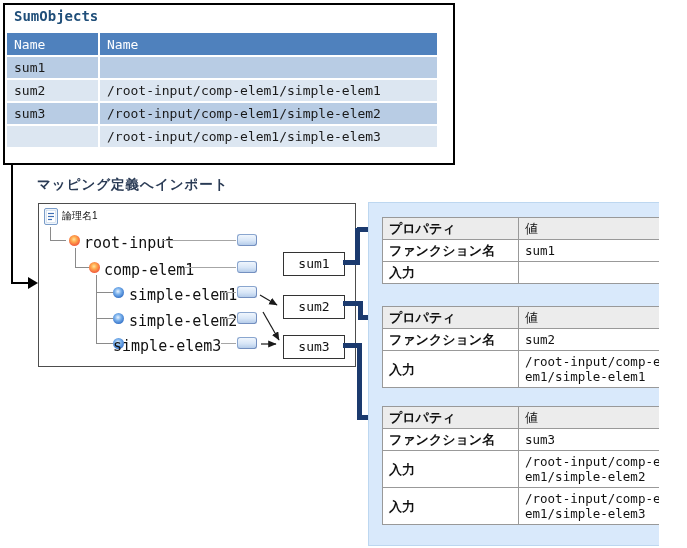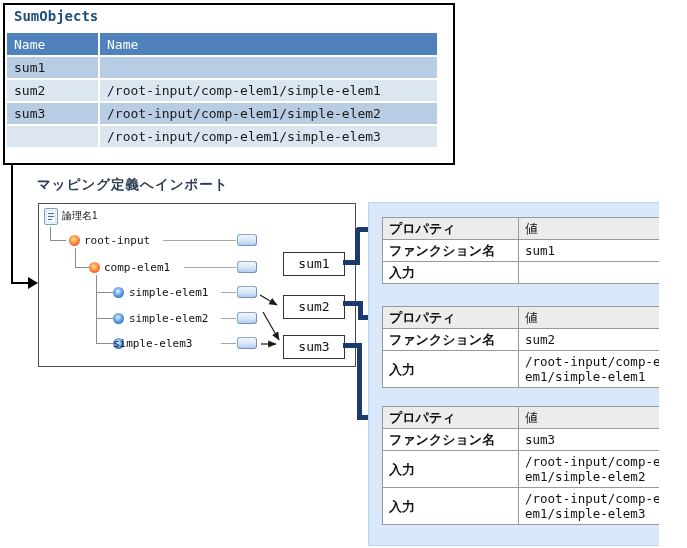--- a/index.html
+++ b/index.html
@@ -24,21 +24,21 @@
   .flow-line{background:#000;}
   .tri-right-black{width:0;height:0;border-top:6px solid transparent;border-bottom:6px solid transparent;border-left:10px solid #000;}
 
   
   .seclabel{font-size:13.5px;color:#2a3b55;letter-spacing:1px;font-weight:bold;}
 
   
   .treebox{left:38px;top:203px;width:316px;height:162px;border:1px solid #4d4d4d;background:#fff;}
   .treeline{background:#8a8a8a;}
   .wire{background:#a6a6a6;}
-  .node-label{font-size:11px;color:#111;white-space:nowrap;}
+  .node-label{font-size:15px;color:#111;white-space:nowrap;}
   .sphere{width:11px;height:11px;border-radius:50%;}
   .sphere.orange{background:radial-gradient(circle at 45% 40%, #ffe3a0 0%, #ffab4e 30%, #f4623e 68%, #f8a89c 100%);}
   .sphere.blue{background:radial-gradient(circle at 45% 40%, #eaf4ff 0%, #7ab1ec 35%, #2f6cc4 78%, #9cc1e8 100%);}
   .port{width:20px;height:12px;border:1px solid #8aa6cf;border-bottom-color:#7490c0;border-right-color:#7490c0;
         border-radius:3px;background:linear-gradient(180deg,#f0f6fd 0%,#d8e6f7 55%,#b6cdea 100%);box-sizing:border-box;}
   .docicon{width:14px;height:17px;}
 
   
   .funcbox{width:60px;height:22px;border:1px solid #333;background:#fff;text-align:center;
            line-height:22px;font-size:13px;color:#111;}

